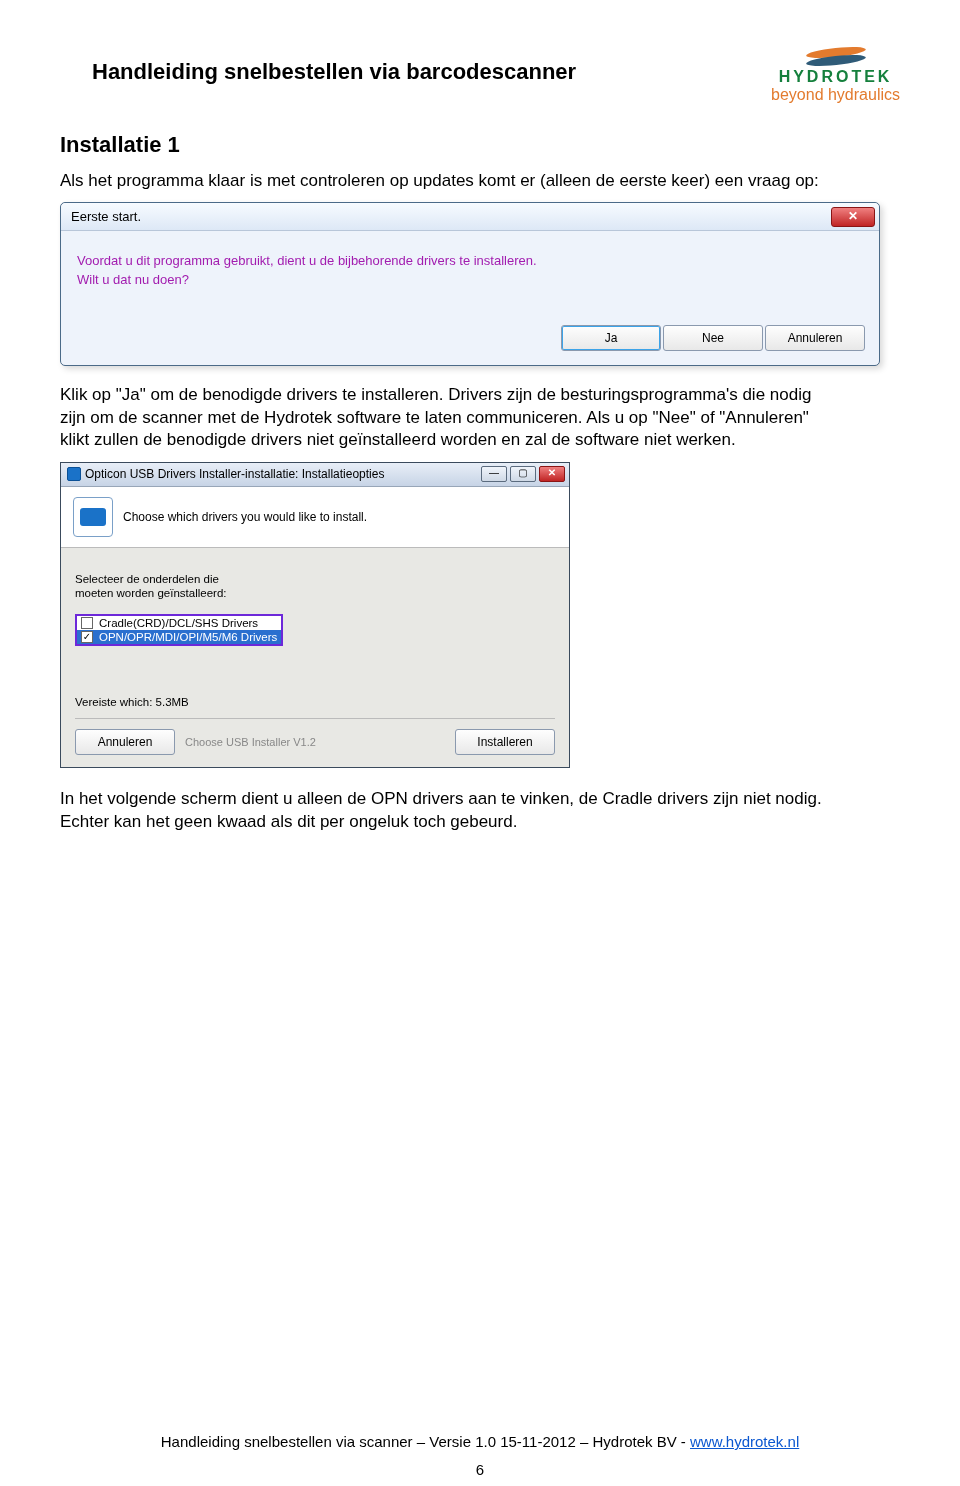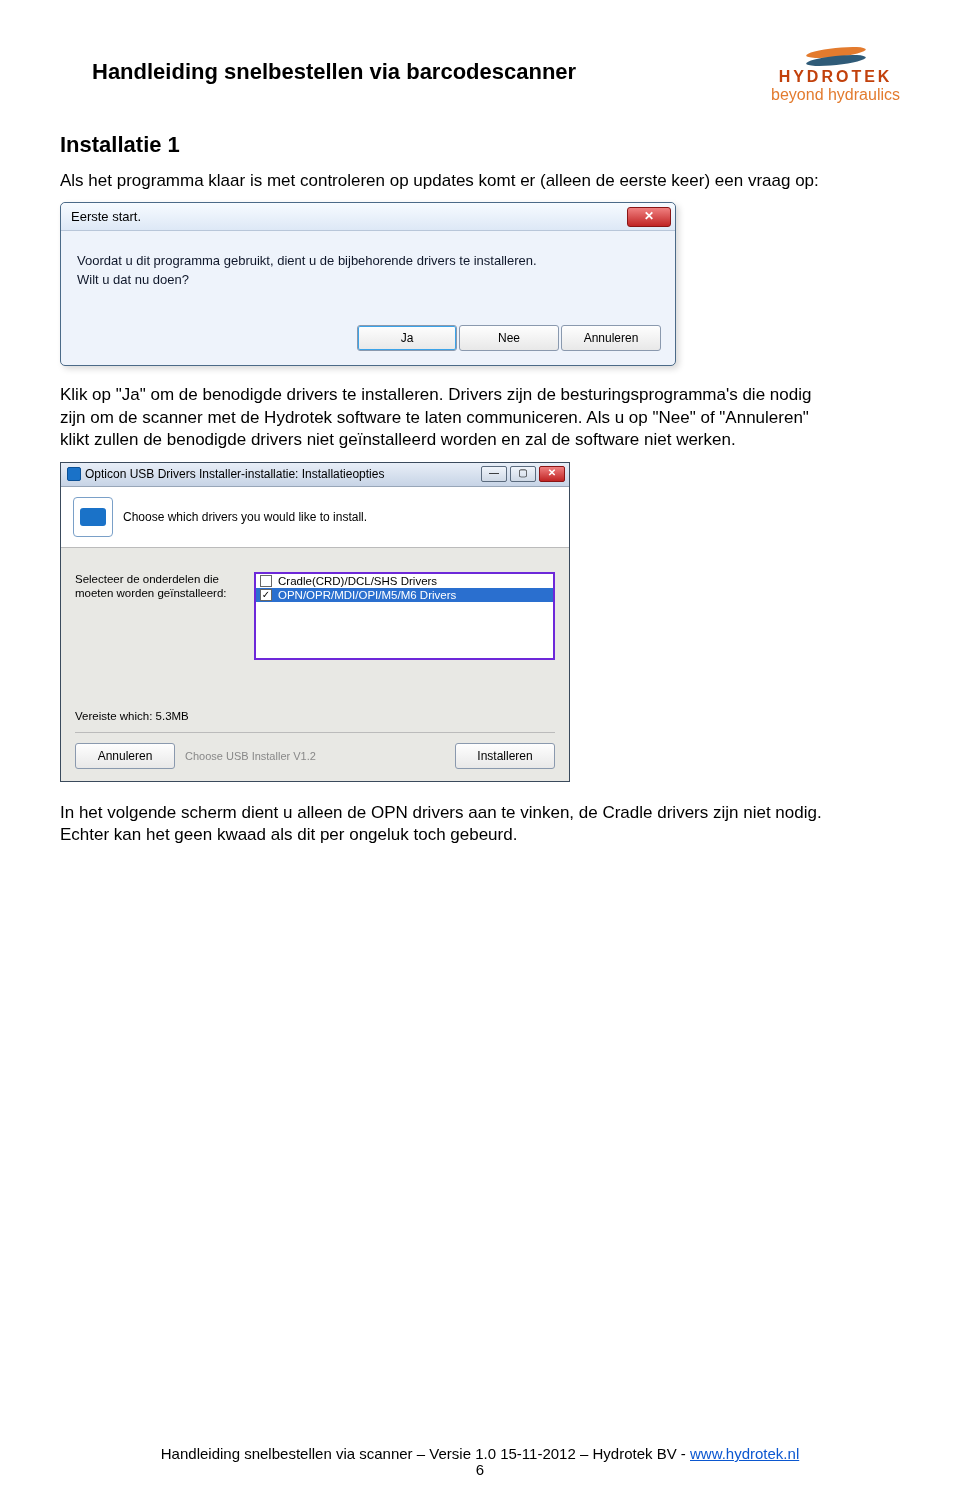--- a/index.html
+++ b/index.html
@@ -39,41 +39,41 @@
     width: 60px;
     height: 9px;
     border-radius: 40px / 6px;
   }
   .logo-mark .w1 { background: #e37b2e; top: 8px; transform: rotate(-6deg); }
   .logo-mark .w2 { background: #2f5b78; top: 16px; transform: rotate(-6deg); }
   .logo-text {
     font-weight: bold;
     letter-spacing: 3px;
     font-size: 16px;
-    color: #c2410c;
+    color: #15803d;
   }
   .logo-sub {
     font-size: 16px;
     color: #e37b2e;
   }
   .section-title {
     font-weight: bold;
     font-size: 22px;
     margin-bottom: 12px;
   }
   .body-text {
     font-family: Verdana, Arial, sans-serif;
     font-size: 17px;
     line-height: 1.32;
     margin-bottom: 10px;
     max-width: 780px;
   }
   
   .dialog {
-    width: 616px;
+    width: 820px;
     border: 1px solid #4b6a88;
     border-radius: 5px;
     background: #eef3fb;
     margin: 6px 0 18px 0;
     box-shadow: 3px 3px 6px rgba(0,0,0,0.15);
     font-family: "Segoe UI", Tahoma, sans-serif;
   }
   .titlebar {
     display: flex;
     justify-content: space-between;
@@ -94,21 +94,21 @@
     border-radius: 3px;
     color: #fff;
     text-align: center;
     line-height: 16px;
     font-size: 12px;
     font-weight: bold;
   }
   .dialog-body {
     padding: 22px 16px 10px 16px;
     font-size: 13px;
-    color: #0f172a;
+    color: #a21caf;
   }
   .dialog-body p { margin-bottom: 2px; line-height: 1.3; }
   .dialog-btns {
     display: flex;
     justify-content: flex-end;
     gap: 2px;
     padding: 24px 14px 14px 14px;
   }
   .win-btn {
     min-width: 100px;
@@ -183,20 +183,21 @@
   .inst-icon-inner {
     width: 26px; height: 18px;
     background: #1a72c8;
     border-radius: 3px;
   }
   .sel-row {
     display: flex;
     padding: 24px 14px 10px 14px;
     gap: 14px;
     align-items: flex-start;
+    flex-direction: column;
   }
   .sel-text { width: 165px; font-size: 11.5px; line-height: 1.25; }
   .sel-list {
     flex: 1;
     border: 2px solid #6d28d9;
     background: #fff;
     height: 88px;
   }
   .sel-item {
     display: flex;
@@ -226,21 +227,21 @@
   .inst-footer {
     display: flex;
     justify-content: space-between;
     align-items: center;
     padding: 10px 14px 12px 14px;
   }
   .footer-text { color: #888; font-size: 11px; }
   .footer-text-btnrow { display:flex; align-items:center; gap:10px; }
   .footer {
     position: absolute;
-    bottom: 24px;
+    bottom: 36px;
     left: 0;
     width: 100%;
     text-align: center;
     font-family: Verdana, Arial, sans-serif;
     font-size: 15px;
   }
   .footer a { color: #0b57d0; text-decoration: underline; }
   .page-num {
     position: absolute;
     bottom: 8px;

